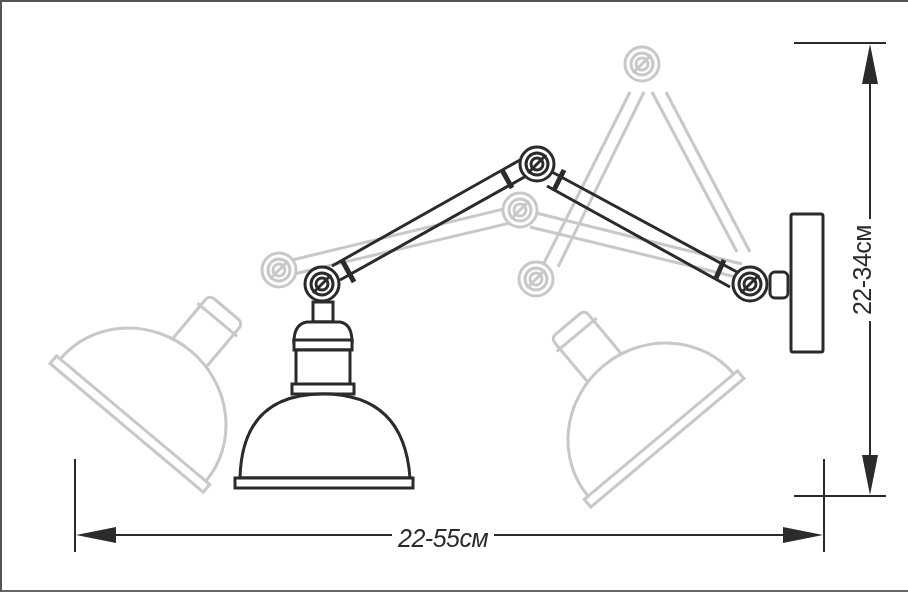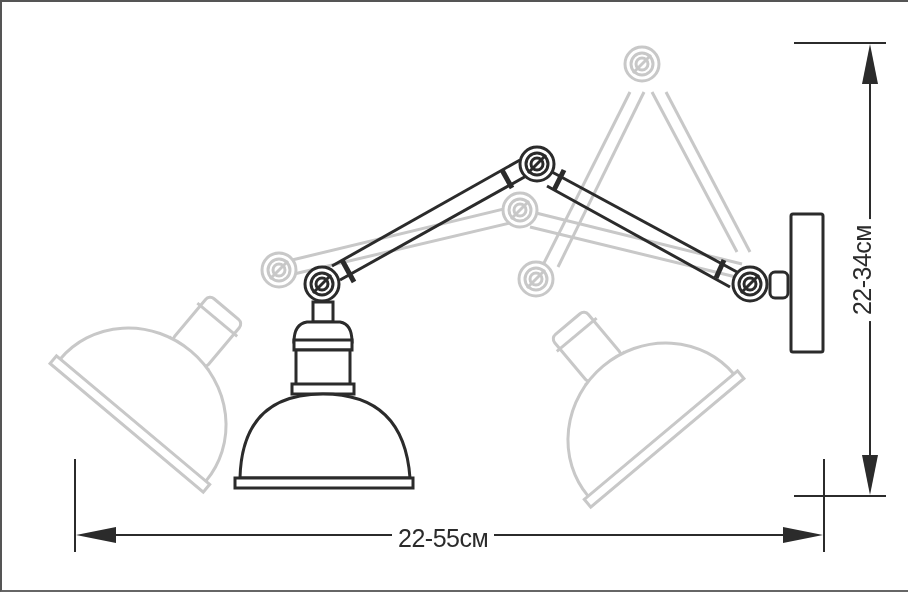--- a/index.html
+++ b/index.html
@@ -8,21 +8,21 @@
     position:relative; width:908px; height:592px; box-sizing:border-box;
     border-top:2px solid #555; border-left:2px solid #555; border-bottom:2px solid #666;
     background:#fff;
   }
   svg { position:absolute; left:0; top:0; }
   .dim-label {
     position:absolute; font-family:"Liberation Sans", sans-serif;
     color:#2b2b2b; font-size:25px; letter-spacing:-0.5px; background:#fff;
     padding:0 6px; line-height:28px; white-space:nowrap;
   }
-  .dim-h { left:390px; top:522px; }
+  .dim-h { left:390px; top:522px;font-style:italic; }
   .dim-v { left:860px; top:268px; transform:translate(-50%,-50%) rotate(-90deg); }
 </style>
 </head>
 <body>
 
 <div class="frame">
 <svg width="908" height="592" viewBox="0 0 908 592">
   <defs>
     <g id="knuckle">
       <circle r="17" fill="#fff" stroke-width="3"></circle>

